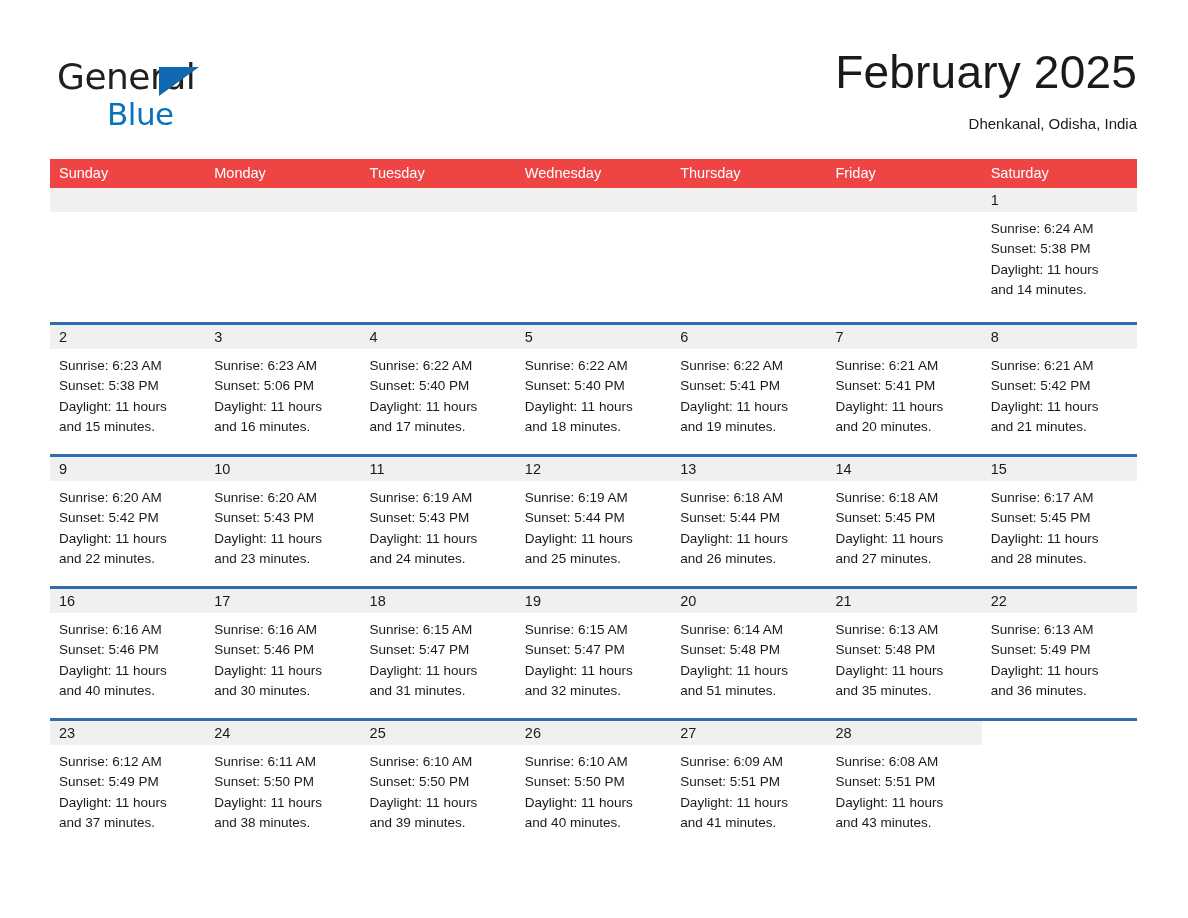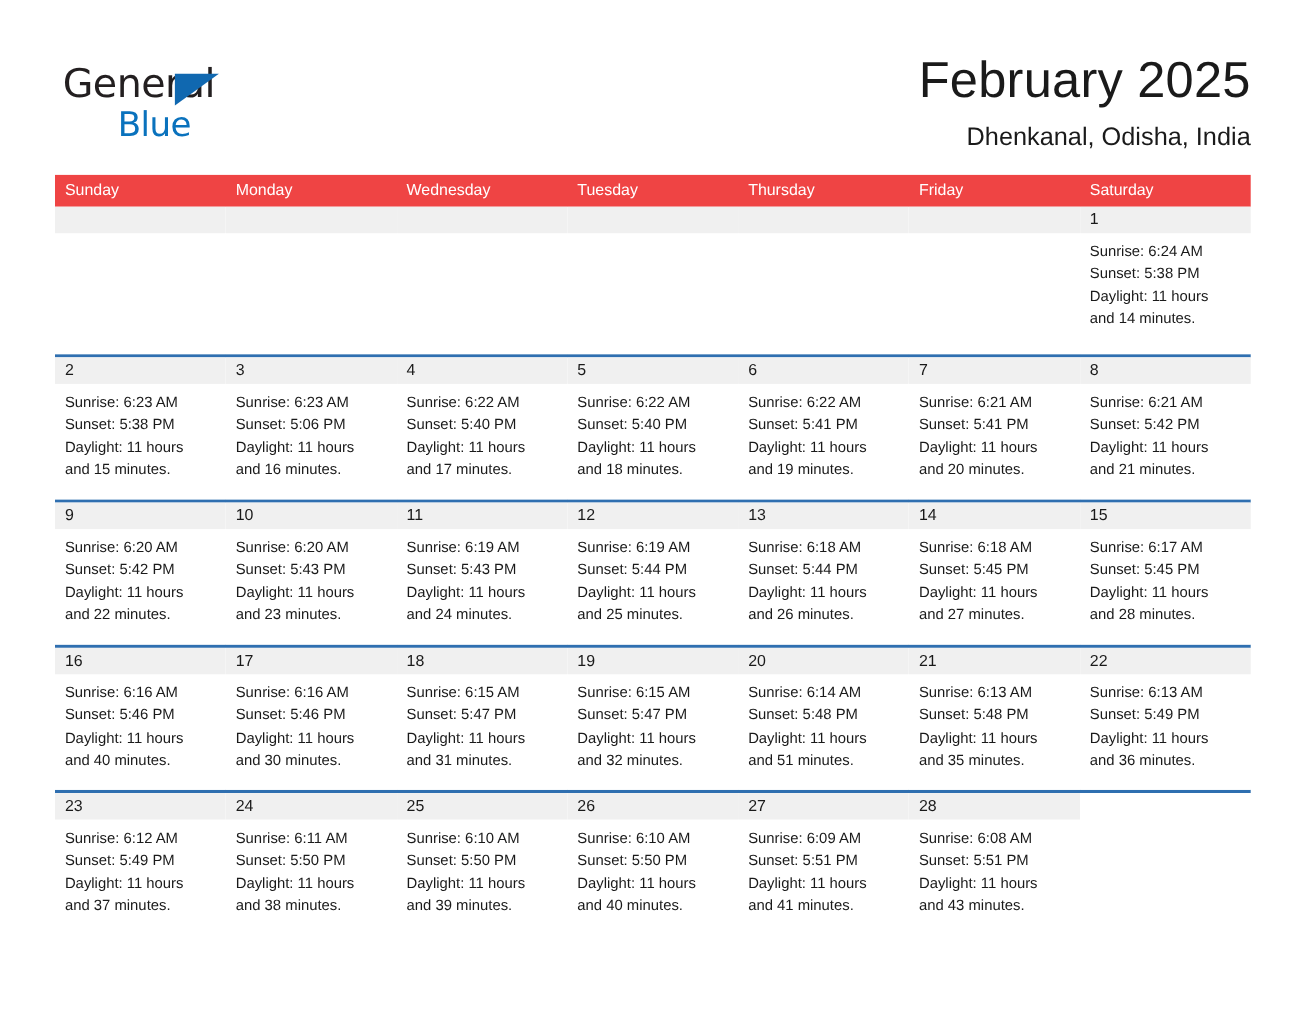--- a/index.html
+++ b/index.html
@@ -77,21 +77,21 @@
   .month-title {
     font-size: 46px;
     font-weight: 400;
     color: #1a1a1a;
     line-height: 56px;
     white-space: nowrap;
     letter-spacing: 0.2px;
   }
   .location-title {
     margin-top: 10px;
-    font-size: 23px;
+    font-size: 15px;
     font-weight: 400;
     color: #1a1a1a;
     line-height: 28px;
     white-space: nowrap;
   }
 
   
   .calendar {
     position: absolute;
     left: 50px;
@@ -174,22 +174,22 @@
       <div class="location-title">Dhenkanal, Odisha, India</div>
     </div>
 
   </div>
 
   <div class="calendar">
 
     <div class="dow-row">
       <div class="dow">Sunday</div>
       <div class="dow">Monday</div>
+      <div class="dow">Tuesday</div>
       <div class="dow">Wednesday</div>
-      <div class="dow">Tuesday</div>
       <div class="dow">Thursday</div>
       <div class="dow">Friday</div>
       <div class="dow">Saturday</div>
     </div>
 
     <div id="weeks-container">
         <div class="week w1">
           <div class="day empty">
             <div class="day-num-band"></div>
           </div>

